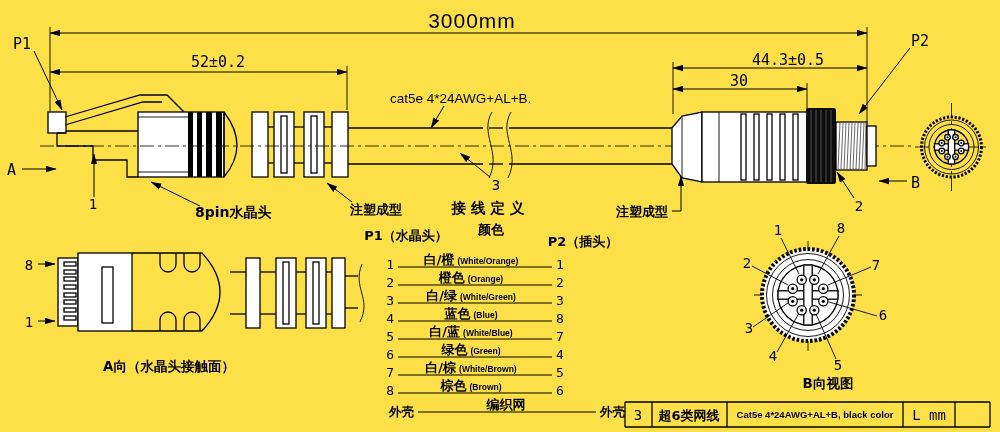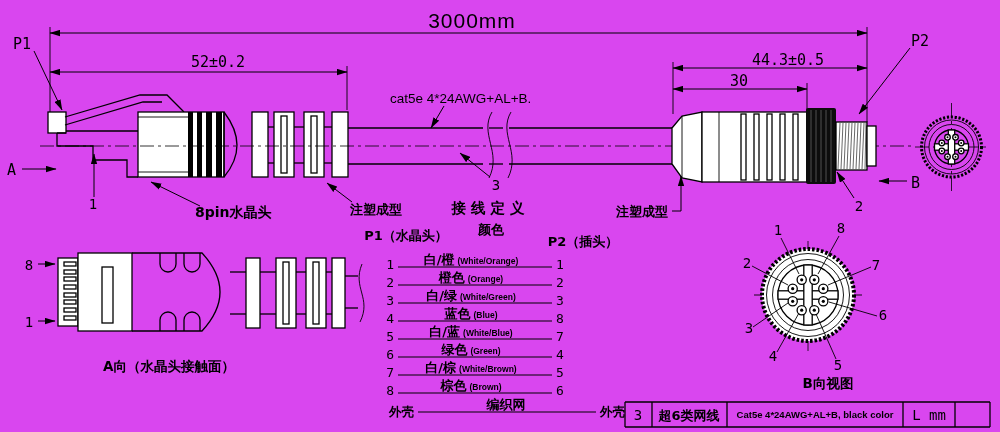--- a/index.html
+++ b/index.html
@@ -1,16 +1,16 @@
 <!DOCTYPE html>
 <html><head>
 <meta charset="utf-8">
 <style>
   html,body{margin:0;padding:0;background:#fff;}
-  .stage{position:relative;width:1000px;height:432px;background:#d946ef;overflow:hidden;}
+  .stage{position:relative;width:1000px;height:432px;background:#fde047;overflow:hidden;}
   svg{position:absolute;left:0;top:0;}
   svg text{fill:#000;stroke:none;}
   .cad{font-family:"DejaVu Sans Mono","Liberation Mono",monospace;}
   .cjk{font-family:"DejaVu Sans",sans-serif;font-weight:700;}
   .ar{font-family:"Liberation Sans",sans-serif;}
   .ln{stroke:#000;fill:none;stroke-width:1.3;}
   .thin{stroke:#000;fill:none;stroke-width:0.9;}
   .fillw{fill:#fff;stroke:#000;stroke-width:1.3;}
   .fillb{fill:#000;stroke:none;}
   .dim{stroke:#000;stroke-width:1;fill:none;}

